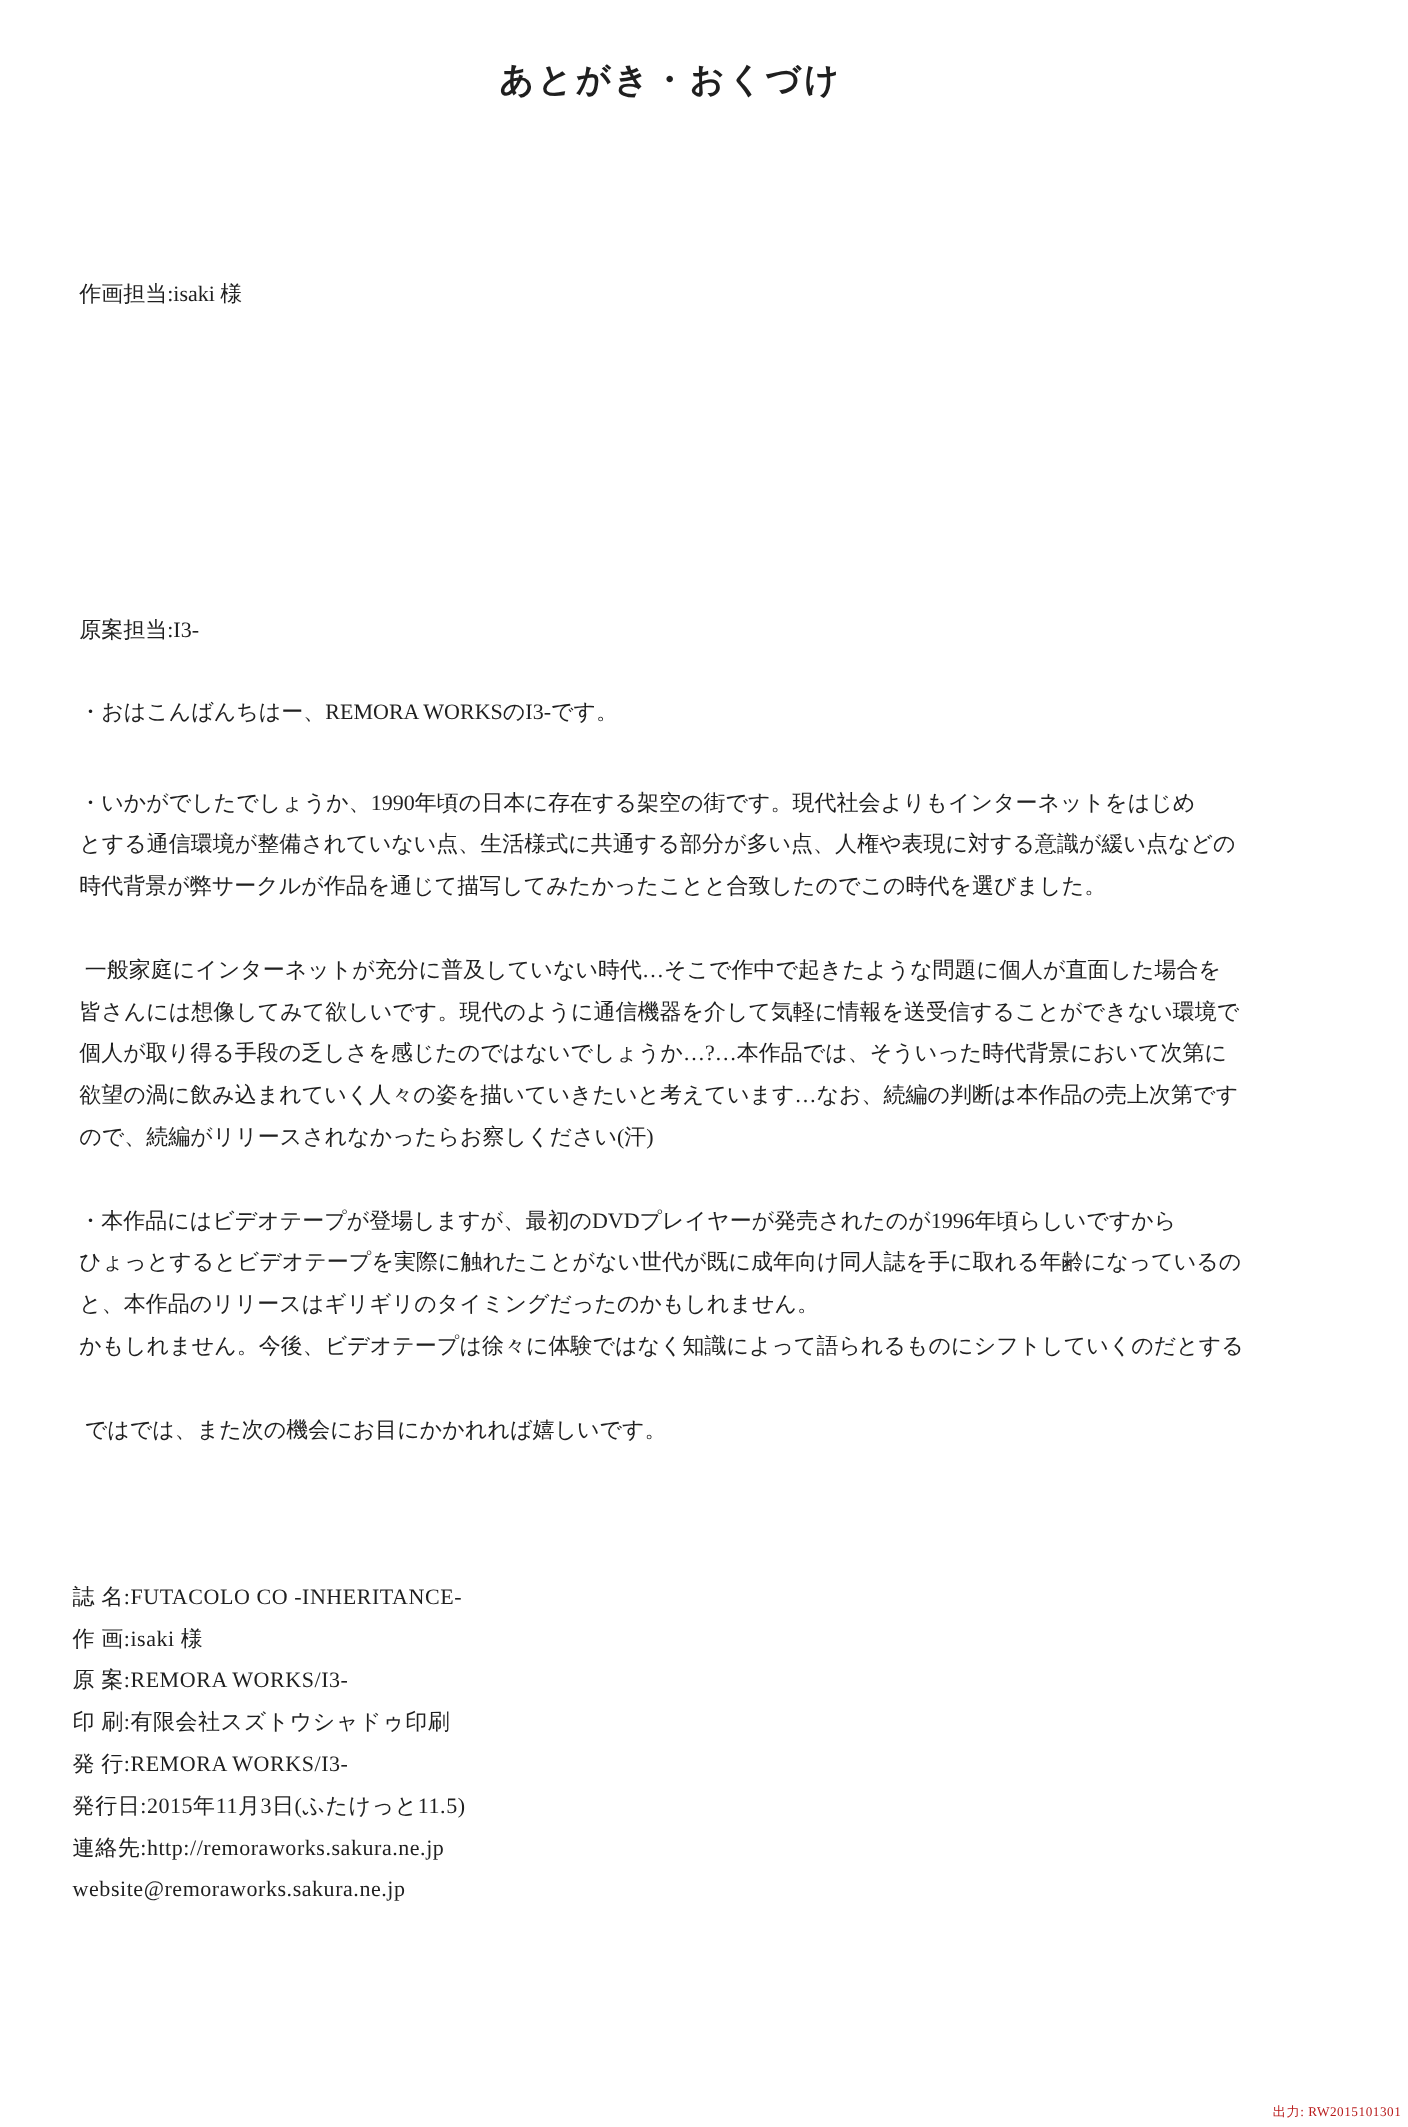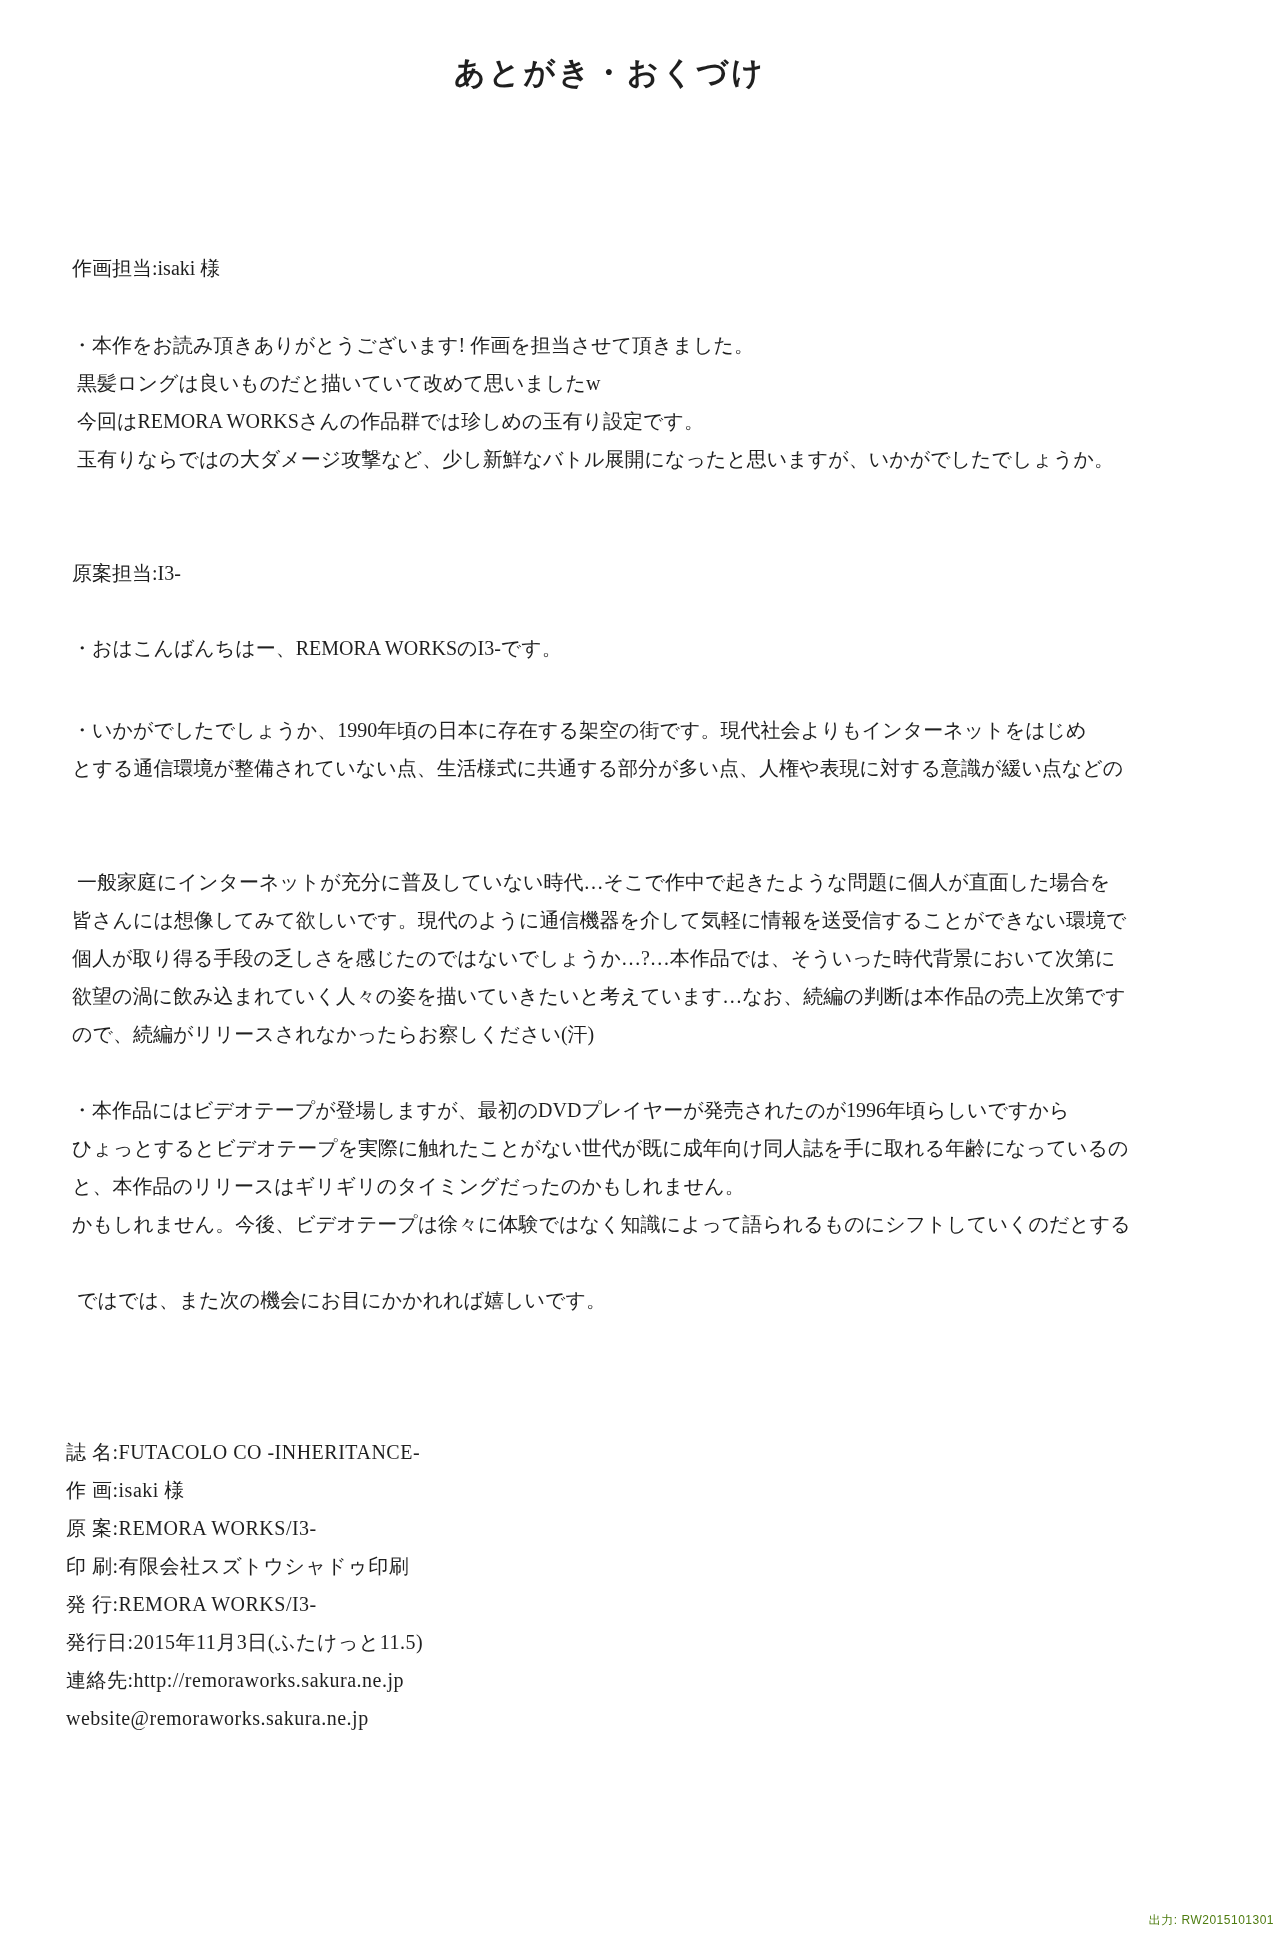--- a/index.html
+++ b/index.html
@@ -41,56 +41,51 @@
   }
   .colophon .line {
     letter-spacing: 0.5px;
   }
   .email-line {
   }
   .output-code {
     position: absolute;
     top: 1912px;
     right: 6px;
-    font-family: Liberation Sans, sans-serif;
+    font-family: Liberation Serif, serif;
     font-size: 12px;
-    color: #4d7c0f;
+    color: #b91c1c;
     letter-spacing: 0.5px;
     white-space: pre;
   }
 </style>
 </head>
 <body>
 
 <div class="page">
 
   <div class="title">あとがき・おくづけ</div>
 
   <div class="block" style="top:249px">
     <div class="line">作画担当:isaki 様</div>
   </div>
 
-  <div class="block" style="top:326px">
-    <div class="line">・本作をお読み頂きありがとうございます! 作画を担当させて頂きました。</div>
-    <div class="line"> 黒髪ロングは良いものだと描いていて改めて思いましたw</div>
-    <div class="line"> 今回はREMORA WORKSさんの作品群では珍しめの玉有り設定です。</div>
-    <div class="line"> 玉有りならではの大ダメージ攻撃など、少し新鮮なバトル展開になったと思いますが、いかがでしたでしょうか。</div>
-  </div>
 
   <div class="block" style="top:554px">
     <div class="line">原案担当:I3-</div>
   </div>
 
   <div class="block" style="top:629px">
     <div class="line">・おはこんばんちはー、REMORA WORKSのI3-です。</div>
   </div>
 
   <div class="block" style="top:711px">
     <div class="line">・いかがでしたでしょうか、1990年頃の日本に存在する架空の街です。現代社会よりもインターネットをはじめ</div>
     <div class="line">とする通信環境が整備されていない点、生活様式に共通する部分が多い点、人権や表現に対する意識が緩い点などの</div>
+    <div class="line">時代背景が弊サークルが作品を通じて描写してみたかったことと合致したのでこの時代を選びました。</div>
   </div>
 
   <div class="block" style="top:863px">
     <div class="line"> 一般家庭にインターネットが充分に普及していない時代…そこで作中で起きたような問題に個人が直面した場合を</div>
     <div class="line">皆さんには想像してみて欲しいです。現代のように通信機器を介して気軽に情報を送受信することができない環境で</div>
     <div class="line">個人が取り得る手段の乏しさを感じたのではないでしょうか…?…本作品では、そういった時代背景において次第に</div>
     <div class="line">欲望の渦に飲み込まれていく人々の姿を描いていきたいと考えています…なお、続編の判断は本作品の売上次第です</div>
     <div class="line">ので、続編がリリースされなかったらお察しください(汗)</div>
   </div>
 

